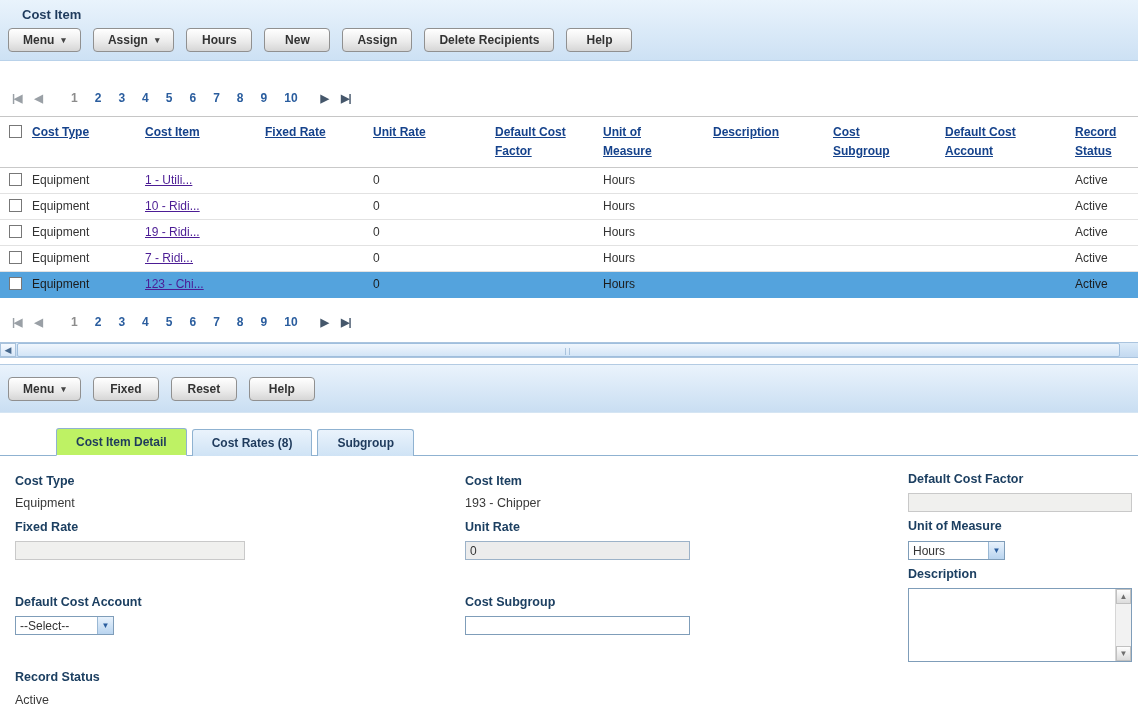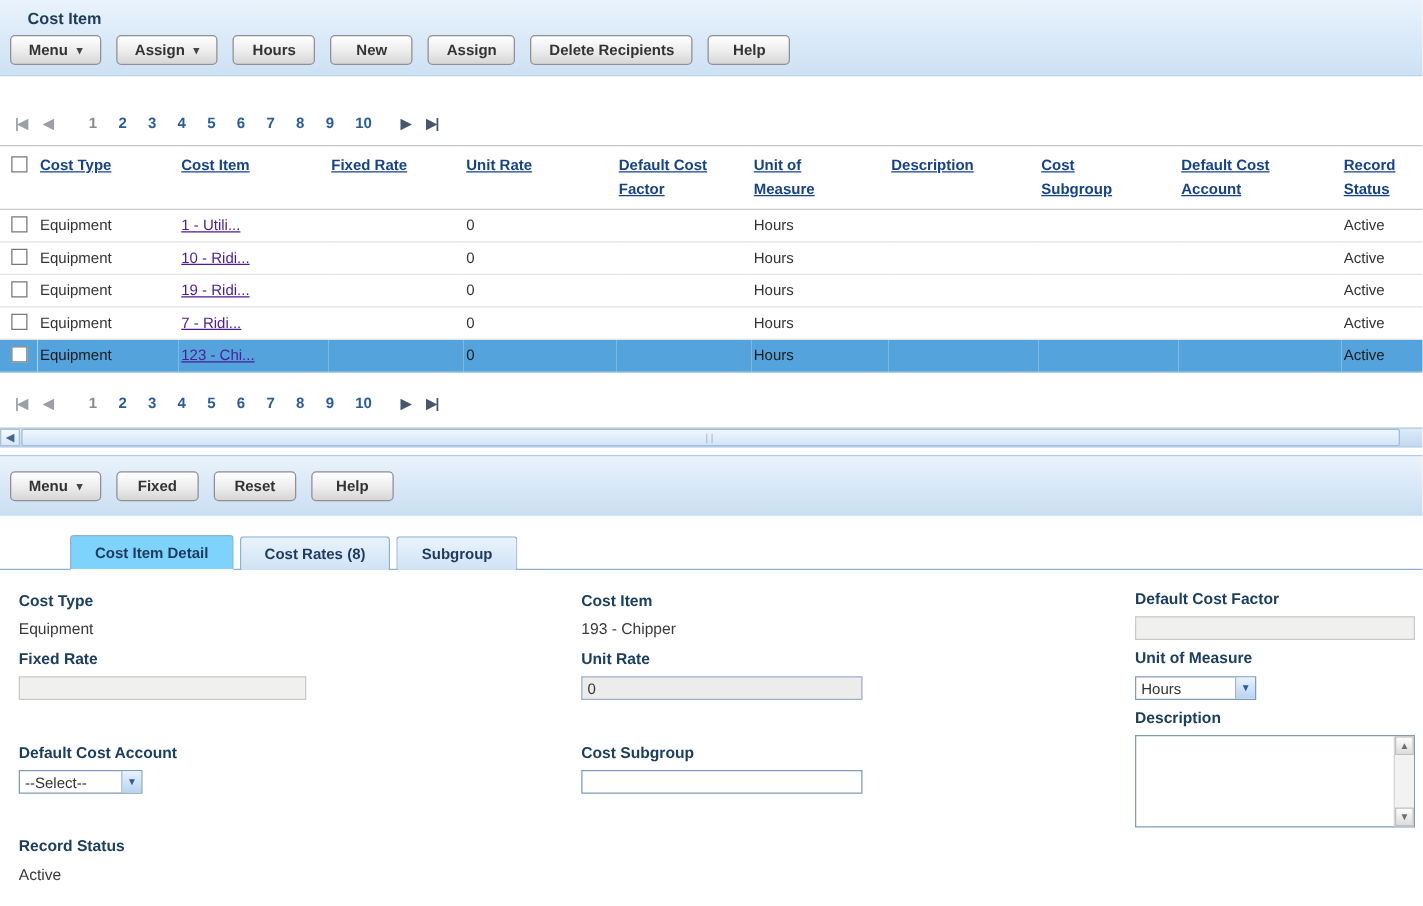--- a/index.html
+++ b/index.html
@@ -116,21 +116,21 @@
     display: flex; gap: 5px; align-items: flex-end;
   }
   .tab {
     padding: 6px 19px 6px 19px;
     border: 1px solid #8fb2d1; border-bottom: none;
     border-radius: 3px 3px 0 0;
     background: linear-gradient(#eaf3fc, #cfe3f5);
     font-weight: bold; color: #1e3a5c; cursor: pointer;
     margin-bottom: -1px; white-space: nowrap;
   }
-  .tab.active { background: #7dd3fc; border-bottom: 1px solid #fff; }
+  .tab.active { background: #bef264; border-bottom: 1px solid #fff; }
 
   
   .form { position: relative; height: 257px; background: #fff; }
   .abs { position: absolute; }
   .flabel { font-weight: bold; color: #1c3f61; font-size: 12.5px; white-space: nowrap; }
   .fvalue { color: #3a3a3a; font-size: 12.5px; white-space: nowrap; }
 
   .tinput {
     height: 19px; border: 1px solid #7f9db9; background: #fff;
     font: 12px "Liberation Sans", sans-serif; color: #333;

